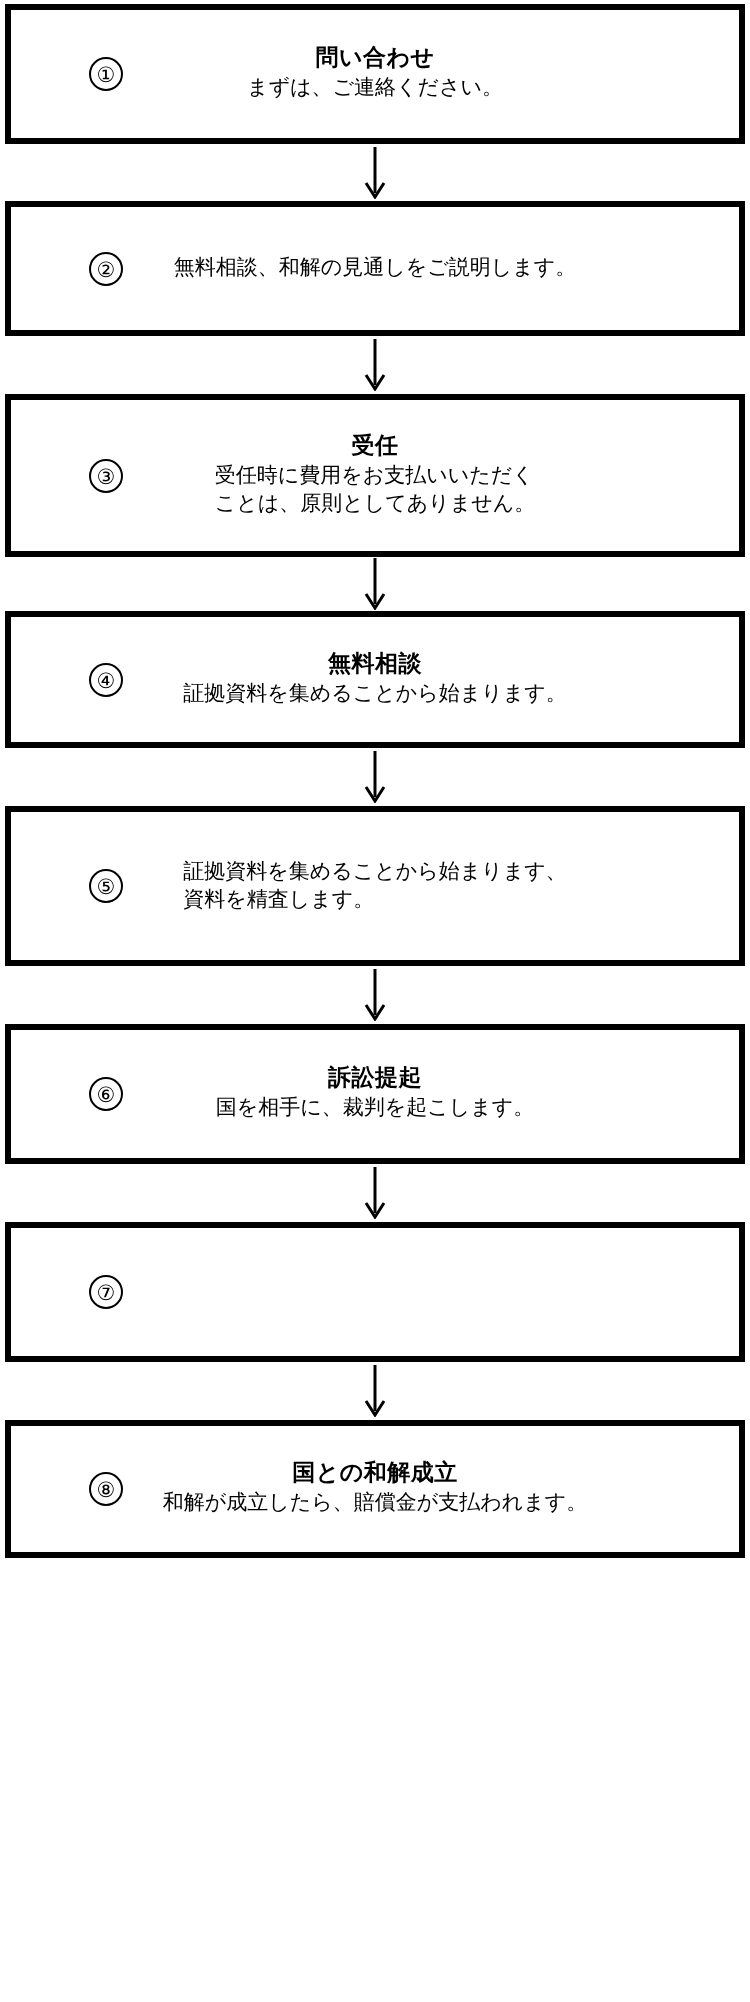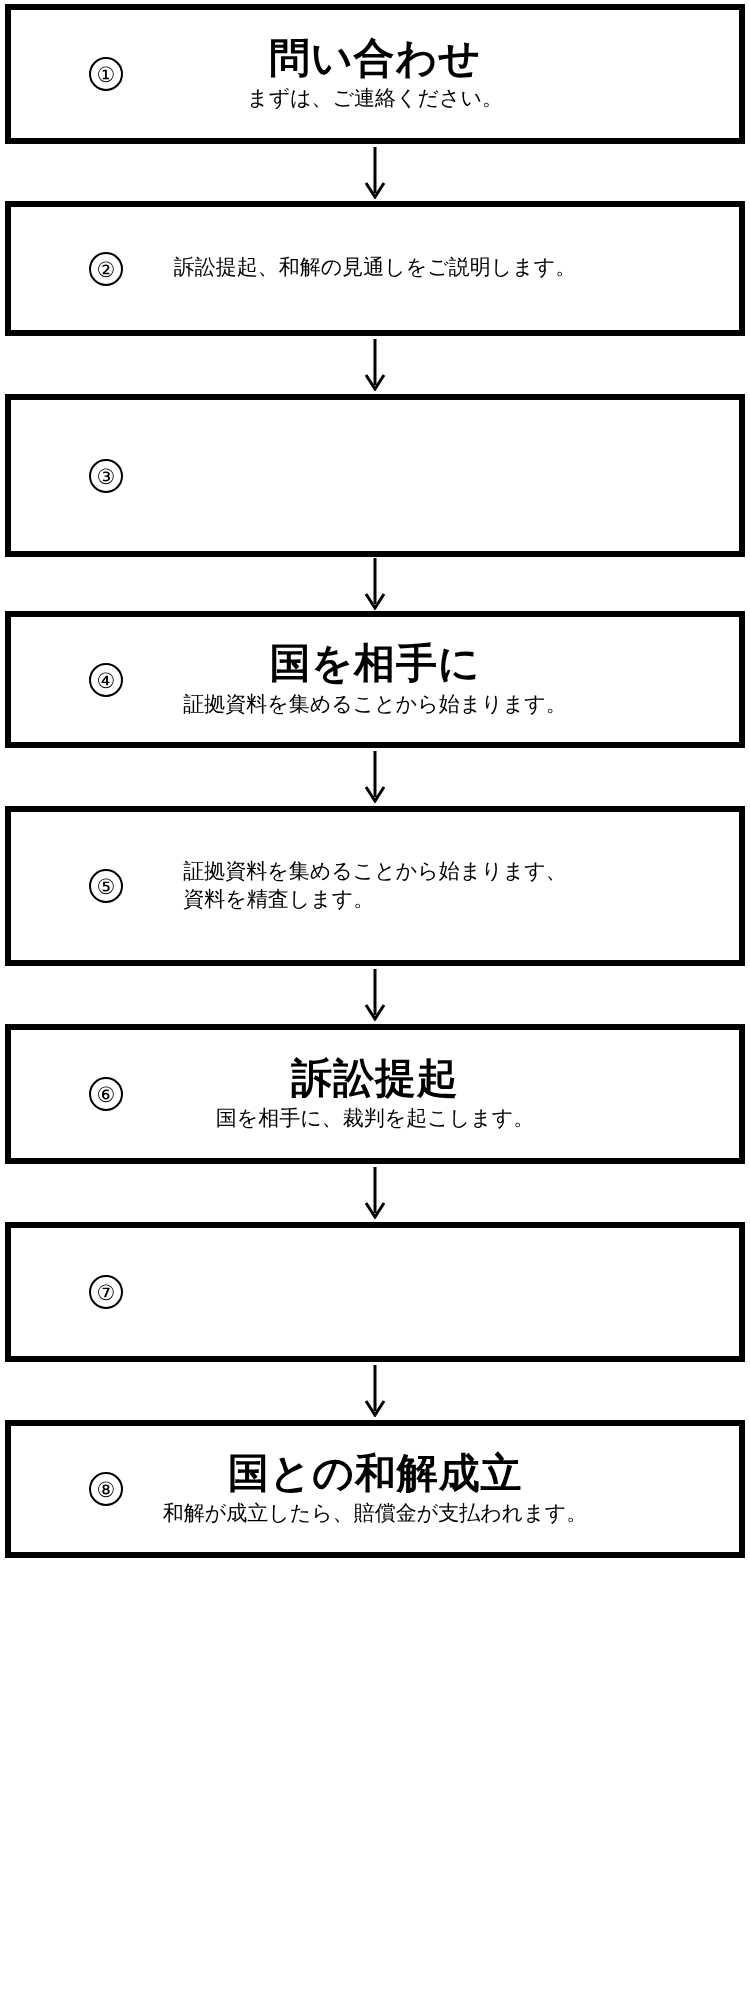--- a/index.html
+++ b/index.html
@@ -55,21 +55,21 @@
     box-sizing: border-box;
     background: #ffffff;
   }
 
   
   .step-body {
     text-align: center;
   }
 
   .step-title {
-    font-size: 41px;
+    font-size: 23px;
     font-weight: 700;
     letter-spacing: 0.02em;
     line-height: 1.18;
     margin: 0 0 2px 0;
     white-space: nowrap;
   }
 
   .step-desc {
     font-size: 21px;
     font-weight: 400;
@@ -128,50 +128,55 @@
     <svg width="22" height="52" viewBox="0 0 22 52" aria-hidden="true">
       <line x1="11" y1="0" x2="11" y2="46" stroke="#000" stroke-width="3"></line>
       <polyline points="2,36 11,50 20,36" fill="none" stroke="#000" stroke-width="3"></polyline>
     </svg>
   </div>
 
   <div class="step-box h2">
     <div class="step-inner">
       <div class="num-badge">②</div>
       <div class="step-body">
-        <div class="step-desc">訴訟提起、和解の見通しをご説明します。</div>
+        <div class="step-desc">無料相談、和解の見通しをご説明します。</div>
       </div>
     </div>
   </div>
 
   <div class="arrow gap-2">
     <svg width="22" height="52" viewBox="0 0 22 52" aria-hidden="true">
       <line x1="11" y1="0" x2="11" y2="46" stroke="#000" stroke-width="3"></line>
       <polyline points="2,36 11,50 20,36" fill="none" stroke="#000" stroke-width="3"></polyline>
     </svg>
   </div>
 
   <div class="step-box h3">
     <div class="step-inner">
       <div class="num-badge">③</div>
+      <div class="step-body">
+        <div class="step-title">受任</div>
+        <div class="step-desc align-left">受任時に費用をお支払いいただく
+ことは、原則としてありません。</div>
+      </div>
     </div>
   </div>
 
   <div class="arrow gap-3">
     <svg width="22" height="52" viewBox="0 0 22 52" aria-hidden="true">
       <line x1="11" y1="0" x2="11" y2="46" stroke="#000" stroke-width="3"></line>
       <polyline points="2,36 11,50 20,36" fill="none" stroke="#000" stroke-width="3"></polyline>
     </svg>
   </div>
 
   <div class="step-box h4">
     <div class="step-inner">
       <div class="num-badge">④</div>
       <div class="step-body">
-        <div class="step-title">国を相手に</div>
+        <div class="step-title">無料相談</div>
         <div class="step-desc">証拠資料を集めることから始まります。</div>
       </div>
     </div>
   </div>
 
   <div class="arrow gap-4">
     <svg width="22" height="52" viewBox="0 0 22 52" aria-hidden="true">
       <line x1="11" y1="0" x2="11" y2="46" stroke="#000" stroke-width="3"></line>
       <polyline points="2,36 11,50 20,36" fill="none" stroke="#000" stroke-width="3"></polyline>
     </svg>

